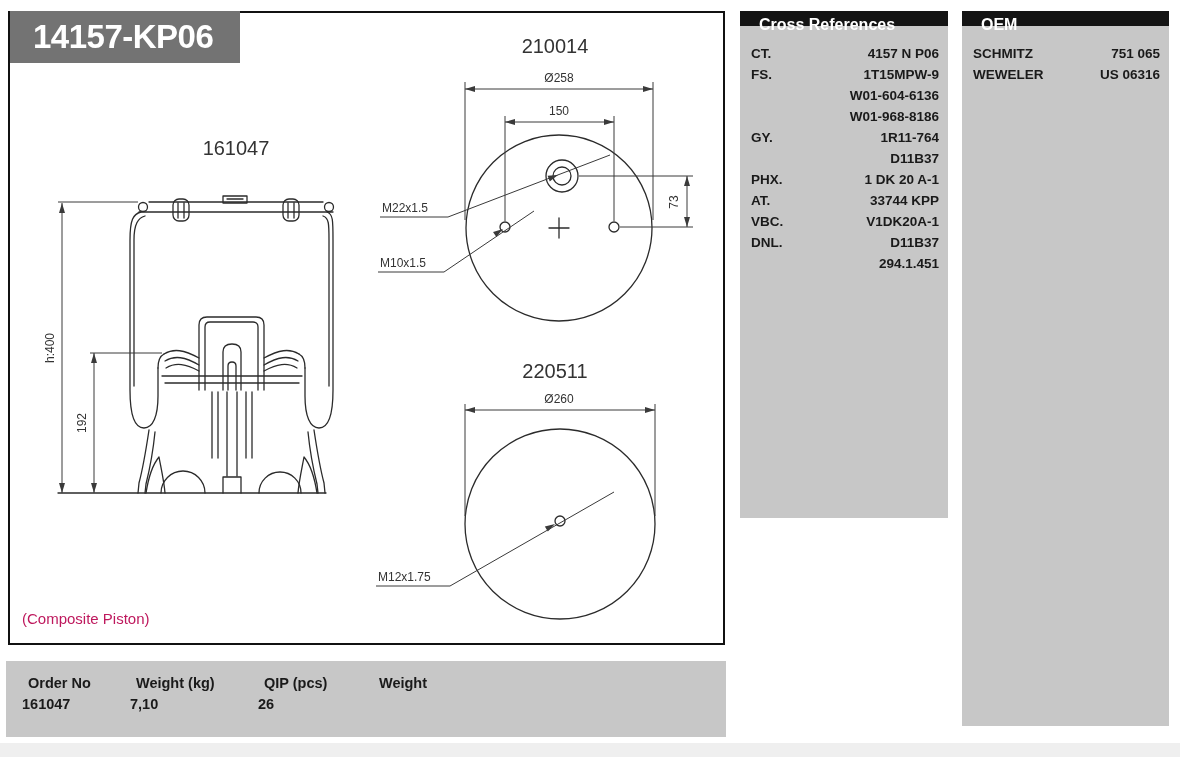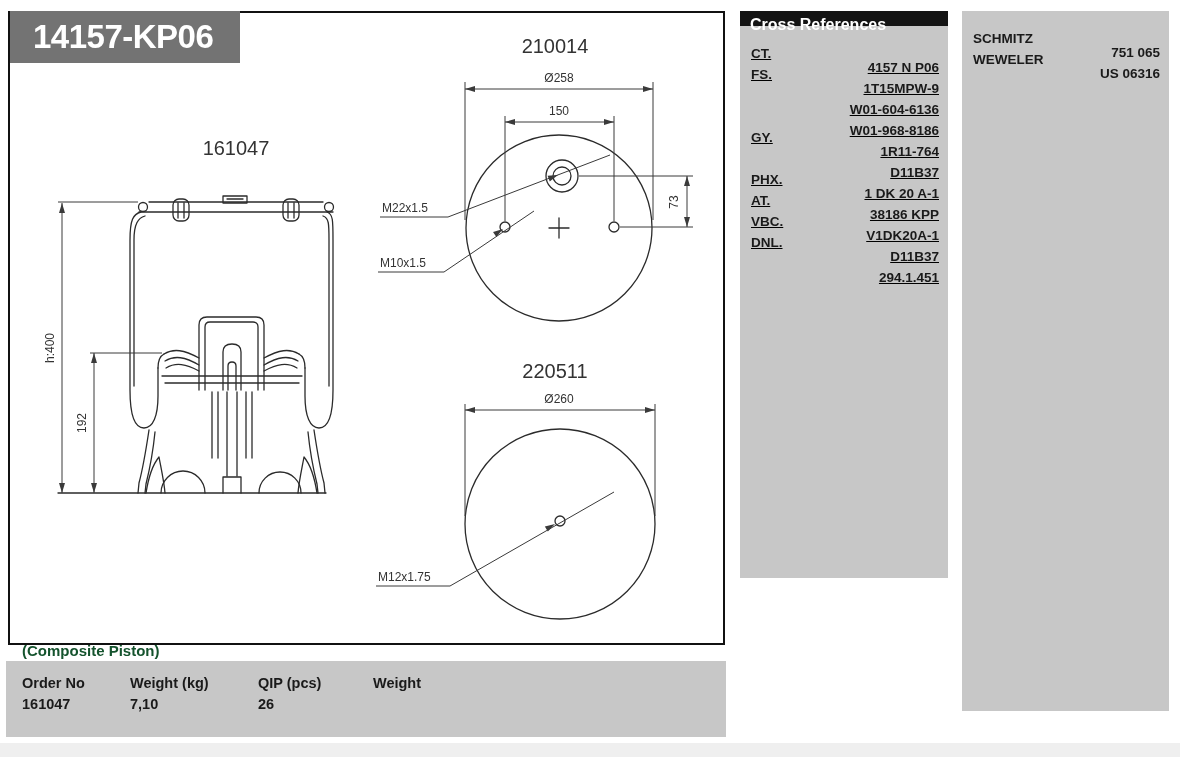--- a/index.html
+++ b/index.html
@@ -4,36 +4,36 @@
 <style>
   html,body{margin:0;padding:0;background:#ffffff;}
   body{width:1180px;height:757px;position:relative;font-family:"Liberation Sans",sans-serif;overflow:hidden;}
   .abs{position:absolute;}
 
   
   .drawing-box{left:8px;top:11px;width:717px;height:634px;border:2px solid #111;box-sizing:border-box;background:#fff;}
   .part-bar{left:10px;top:11px;width:230px;height:52px;background:#737373;color:#fff;
             font-size:33px;font-weight:bold;line-height:52px;padding-left:23px;box-sizing:border-box;
             letter-spacing:-0.5px;}
-  .composite-note{left:22px;top:610px;font-size:15px;font-weight:bold;color:#14532d;margin-top:32px;}
+  .composite-note{left:22px;top:610px;font-size:15px;font-weight:normal;color:#be185d;}
 
   
   .panel{top:11px;box-sizing:border-box;}
   .panel-header{height:15px;background:#141414;color:#fff;font-size:16px;font-weight:bold;
-                line-height:27px;padding-left:10px;}
+                line-height:27px;padding-left:19px;}
   .panel-body{background:#c7c7c7;padding-top:17px;box-sizing:border-box;}
   .xrow{display:flex;justify-content:space-between;height:21px;line-height:21px;
         padding:0 9px 0 11px;font-size:13.5px;font-weight:bold;color:#1a1a1a;}
   .xl{white-space:nowrap;}
-  .xv{white-space:nowrap;text-align:right;margin-top:14px;}
+  .xv{white-space:nowrap;text-align:right;}
 
   
   .order-table{left:6px;top:661px;width:720px;height:76px;background:#c7c7c7;}
   .ot-col{position:absolute;top:12px;}
-  .ot-th{font-size:14.5px;font-weight:bold;color:#1a1a1a;height:21px;line-height:21px;}
+  .ot-th{font-size:14.5px;font-weight:bold;color:#1a1a1a;height:21px;line-height:21px;margin-left:6px;}
   .ot-td{font-size:14.5px;font-weight:bold;color:#1a1a1a;height:21px;line-height:21px;}
 
   .footer-strip{left:0;top:743px;width:1180px;height:14px;background:#efefef;}
 
   
   svg .ln{stroke:#2b2b2b;stroke-width:1.3;fill:none;stroke-linecap:round;stroke-linejoin:round;}
   svg .thin{stroke:#3a3a3a;stroke-width:1;fill:none;}
   svg .arr{fill:#3a3a3a;stroke:none;}
   svg .vtitle{font-family:"Liberation Sans",sans-serif;font-size:20px;fill:#333;}
   svg .dimtext{font-family:"Liberation Sans",sans-serif;font-size:12px;fill:#333;}
@@ -180,21 +180,21 @@
 <div class="abs part-bar">
   <span>14157-KP06</span>
 </div>
 
 <div class="abs composite-note">(Composite Piston)</div>
 
 <aside class="abs panel" style="left:740px;width:208px;">
   <div class="panel-header">
     <span>Cross References</span>
   </div>
-  <div class="panel-body" style="height:552px;text-decoration:underline;">
+  <div class="panel-body" style="height:492px;">
     <div class="xrow">
         <span class="xl">CT.</span>
         <span class="xv">4157 N P06</span>
       </div>
     <div class="xrow">
         <span class="xl">FS.</span>
         <span class="xv">1T15MPW-9</span>
       </div>
     <div class="xrow">
         <span class="xl"></span>
@@ -211,38 +211,41 @@
     <div class="xrow">
         <span class="xl"></span>
         <span class="xv">D11B37</span>
       </div>
     <div class="xrow">
         <span class="xl">PHX.</span>
         <span class="xv">1 DK 20 A-1</span>
       </div>
     <div class="xrow">
         <span class="xl">AT.</span>
-        <span class="xv">38186 KPP</span>
+        <span class="xv">33744 KPP</span>
       </div>
     <div class="xrow">
         <span class="xl">VBC.</span>
         <span class="xv">V1DK20A-1</span>
       </div>
     <div class="xrow">
         <span class="xl">DNL.</span>
         <span class="xv">D11B37</span>
       </div>
     <div class="xrow">
         <span class="xl"></span>
         <span class="xv">294.1.451</span>
       </div>
   </div>
 </aside>
 
 <aside class="abs panel" style="left:962px;width:207px;">
+  <div class="panel-header">
+    <span>OEM</span>
+  </div>
   <div class="panel-body" style="height:700px;">
     <div class="xrow">
         <span class="xl">SCHMITZ</span>
         <span class="xv">751 065</span>
       </div>
     <div class="xrow">
         <span class="xl">WEWELER</span>
         <span class="xv">US 06316</span>
       </div>
   </div>

